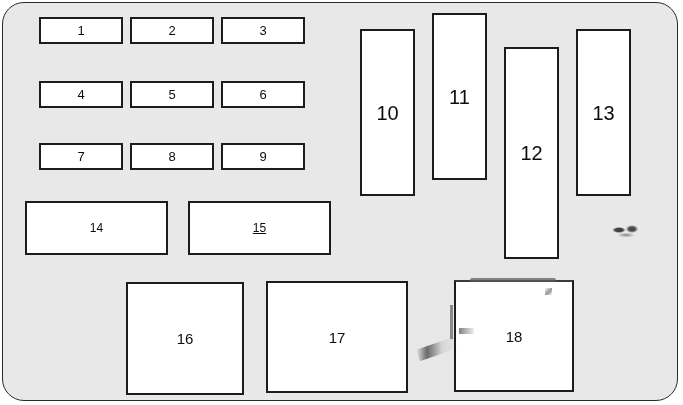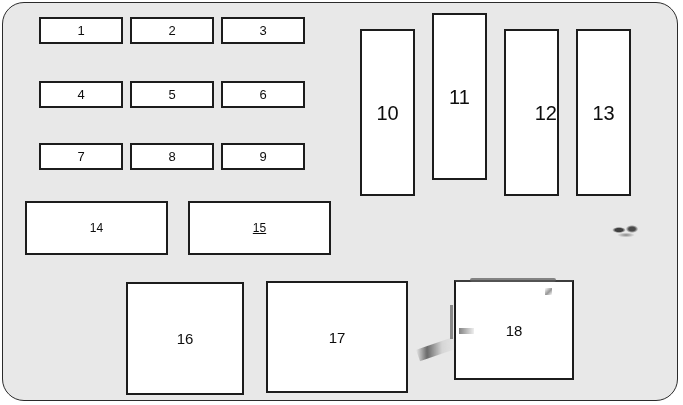--- a/index.html
+++ b/index.html
@@ -159,39 +159,39 @@
       </div>
       <div class="slot small" style="left: 218px; top: 140px; width: 84px; height: 27px;">
         <span class="slot-label">9</span>
       </div>
       <div class="slot tall" style="left: 357px; top: 26px; width: 55px; height: 167px;">
         <span class="slot-label">10</span>
       </div>
       <div class="slot tall" style="left: 429px; top: 10px; width: 55px; height: 167px;">
         <span class="slot-label">11</span>
       </div>
-      <div class="slot tall" style="left: 501px; top: 26px; width: 55px; height: 167px; justify-content: flex-end;">
+      <div class="slot tall" style="left: 501px; top: 44px; width: 55px; height: 212px;">
         <span class="slot-label">12</span>
       </div>
       <div class="slot tall" style="left: 573px; top: 26px; width: 55px; height: 167px;">
         <span class="slot-label">13</span>
       </div>
       <div class="slot wide" style="left: 22px; top: 198px; width: 143px; height: 54px;">
         <span class="slot-label">14</span>
       </div>
       <div class="slot wide" style="left: 185px; top: 198px; width: 143px; height: 54px; text-decoration: underline;">
         <span class="slot-label">15</span>
       </div>
       <div class="slot big" style="left: 76px; top: 279px; width: 118px; height: 113px; margin-left: 47px;">
         <span class="slot-label">16</span>
       </div>
       <div class="slot big" style="left: 263px; top: 278px; width: 142px; height: 112px;">
         <span class="slot-label">17</span>
       </div>
-      <div class="slot big rough-top" style="left: 451px; top: 277px; width: 120px; height: 100px;">
+      <div class="slot big rough-top" style="left: 451px; top: 277px; width: 120px; height: 112px;">
         <span class="rough-edge"></span>
         <span class="slot-label">18</span>
       </div>
     </div>
 
   <div class="artifact" id="smudge-blob"></div>
   <div class="artifact" id="smudge-streak"></div>
   <div class="artifact" id="smudge-tick"></div>
   <div class="artifact" id="smudge-nick"></div>
   <div class="artifact" id="smudge-edge-left"></div>

